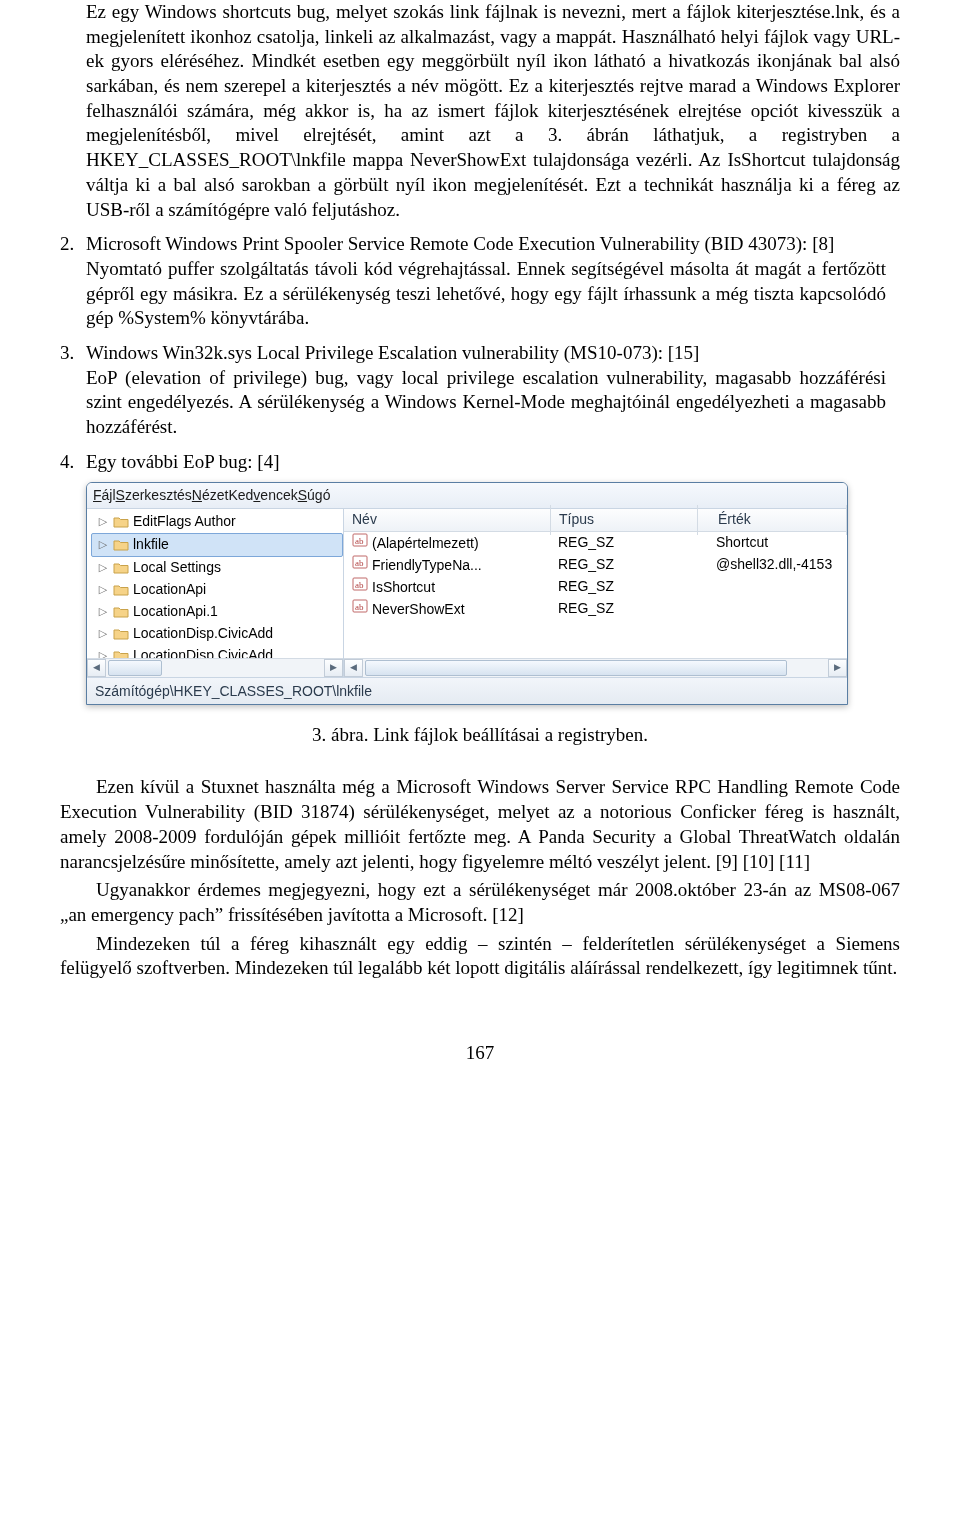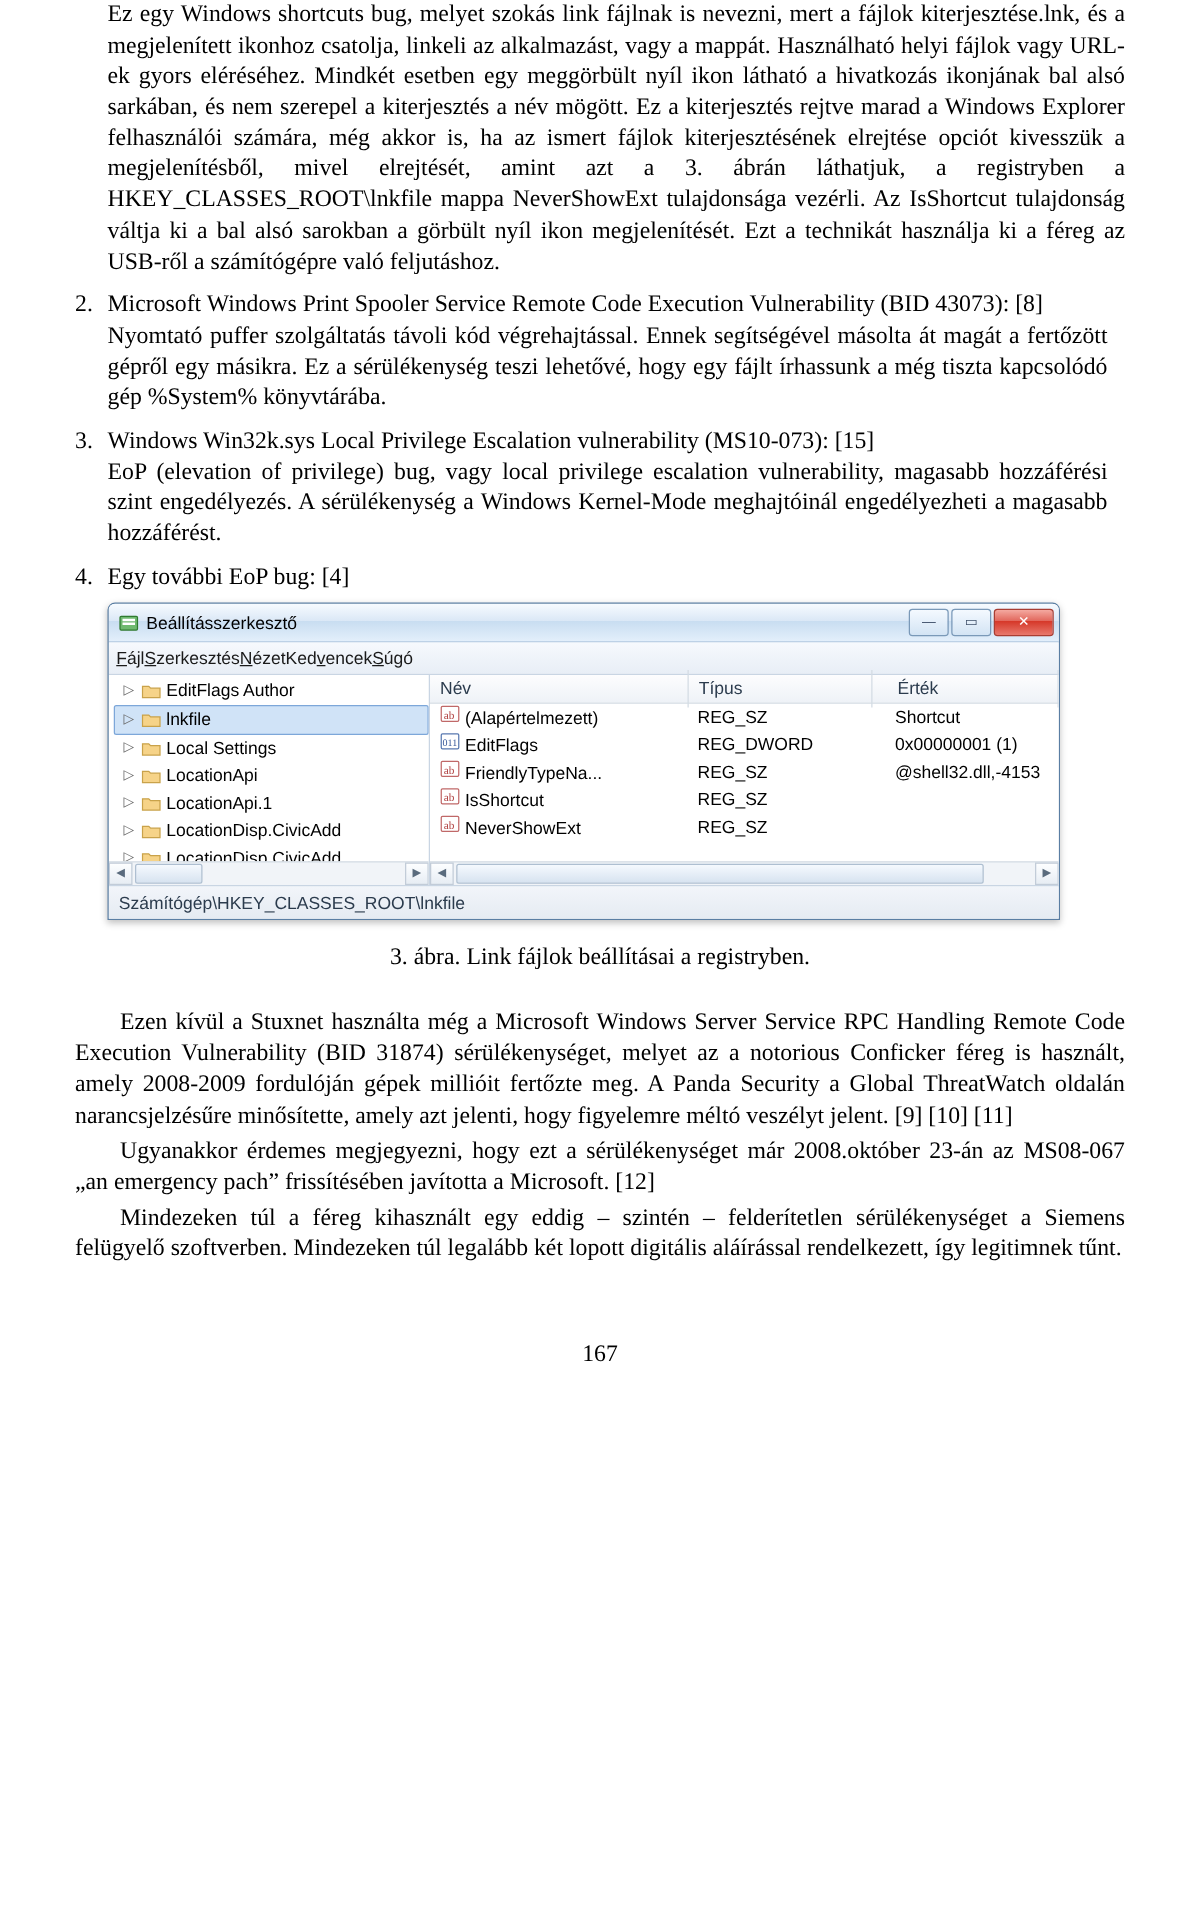--- a/index.html
+++ b/index.html
@@ -102,33 +102,20 @@
   <span class="list-num">3.</span><span class="list-body"><span>Windows Win32k.sys Local Privilege Escalation vulnerability (MS10-073): [15]</span><br><span>EoP (elevation of privilege) bug, vagy local privilege escalation vulnerability, magasabb hozzáférési szint engedélyezés. A sérülékenység a Windows Kernel-Mode meghajtóinál engedélyezheti a magasabb hozzáférést.</span></span>
 </div>
 
 <div class="list-item">
   <span class="list-num">4.</span><span class="list-body">Egy további EoP bug: [4]</span>
 </div>
 
 <div class="regwin-wrap">
   <div class="regwin">
 
-    <div class="titlebar">
-      <span class="title-icon">
-        <svg width="16" height="16">
-            <rect x="1" y="3" width="14" height="11" rx="1" fill="#6fb96f" stroke="#2f7a2f"></rect>
-            <rect x="3" y="5" width="10" height="2" fill="#fff"></rect>
-            <rect x="3" y="8" width="10" height="2" fill="#fff"></rect>
-          </svg>
-      </span>
-      <span class="title-text">Beállításszerkesztő</span>
-      <span class="winbtn">—</span>
-      <span class="winbtn">▭</span>
-      <span class="winbtn close">✕</span>
-    </div>
 
     <div class="menubar">
       <span><u>F</u><span>ájl</span></span>
       <span><u>S</u><span>zerkesztés</span></span>
       <span><u>N</u><span>ézet</span></span>
       <span>Ked<u>v</u><span>encek</span></span>
       <span><u>S</u><span>úgó</span></span>
     </div>
 
     <div class="panes">
@@ -221,30 +208,20 @@
                     <rect x="1" y="2" width="14" height="12" rx="1" fill="#fff" stroke="#c06868"></rect>
                     <text x="3" y="12" font-size="9" fill="#b04040" font-family="Tahoma">ab</text>
                   </svg>
                 </span>(Alapértelmezett)</div>
               <div class="col-type">REG_SZ</div>
               <div class="col-val">Shortcut</div>
             </div>
             <div class="listrow">
               <div class="col-name"><span class="val-icon">
                   <svg width="16" height="16">
-                    <rect x="1" y="2" width="14" height="12" rx="1" fill="#fff" stroke="#5878b0"></rect>
-                    <text x="2" y="12" font-size="8" fill="#3a5a9a" font-family="Tahoma">011</text>
-                  </svg>
-                </span>EditFlags</div>
-              <div class="col-type">REG_DWORD</div>
-              <div class="col-val">0x00000001 (1)</div>
-            </div>
-            <div class="listrow">
-              <div class="col-name"><span class="val-icon">
-                  <svg width="16" height="16">
                     <rect x="1" y="2" width="14" height="12" rx="1" fill="#fff" stroke="#c06868"></rect>
                     <text x="3" y="12" font-size="9" fill="#b04040" font-family="Tahoma">ab</text>
                   </svg>
                 </span>FriendlyTypeNa...</div>
               <div class="col-type">REG_SZ</div>
               <div class="col-val">@shell32.dll,-4153</div>
             </div>
             <div class="listrow">
               <div class="col-name"><span class="val-icon">
                   <svg width="16" height="16">

